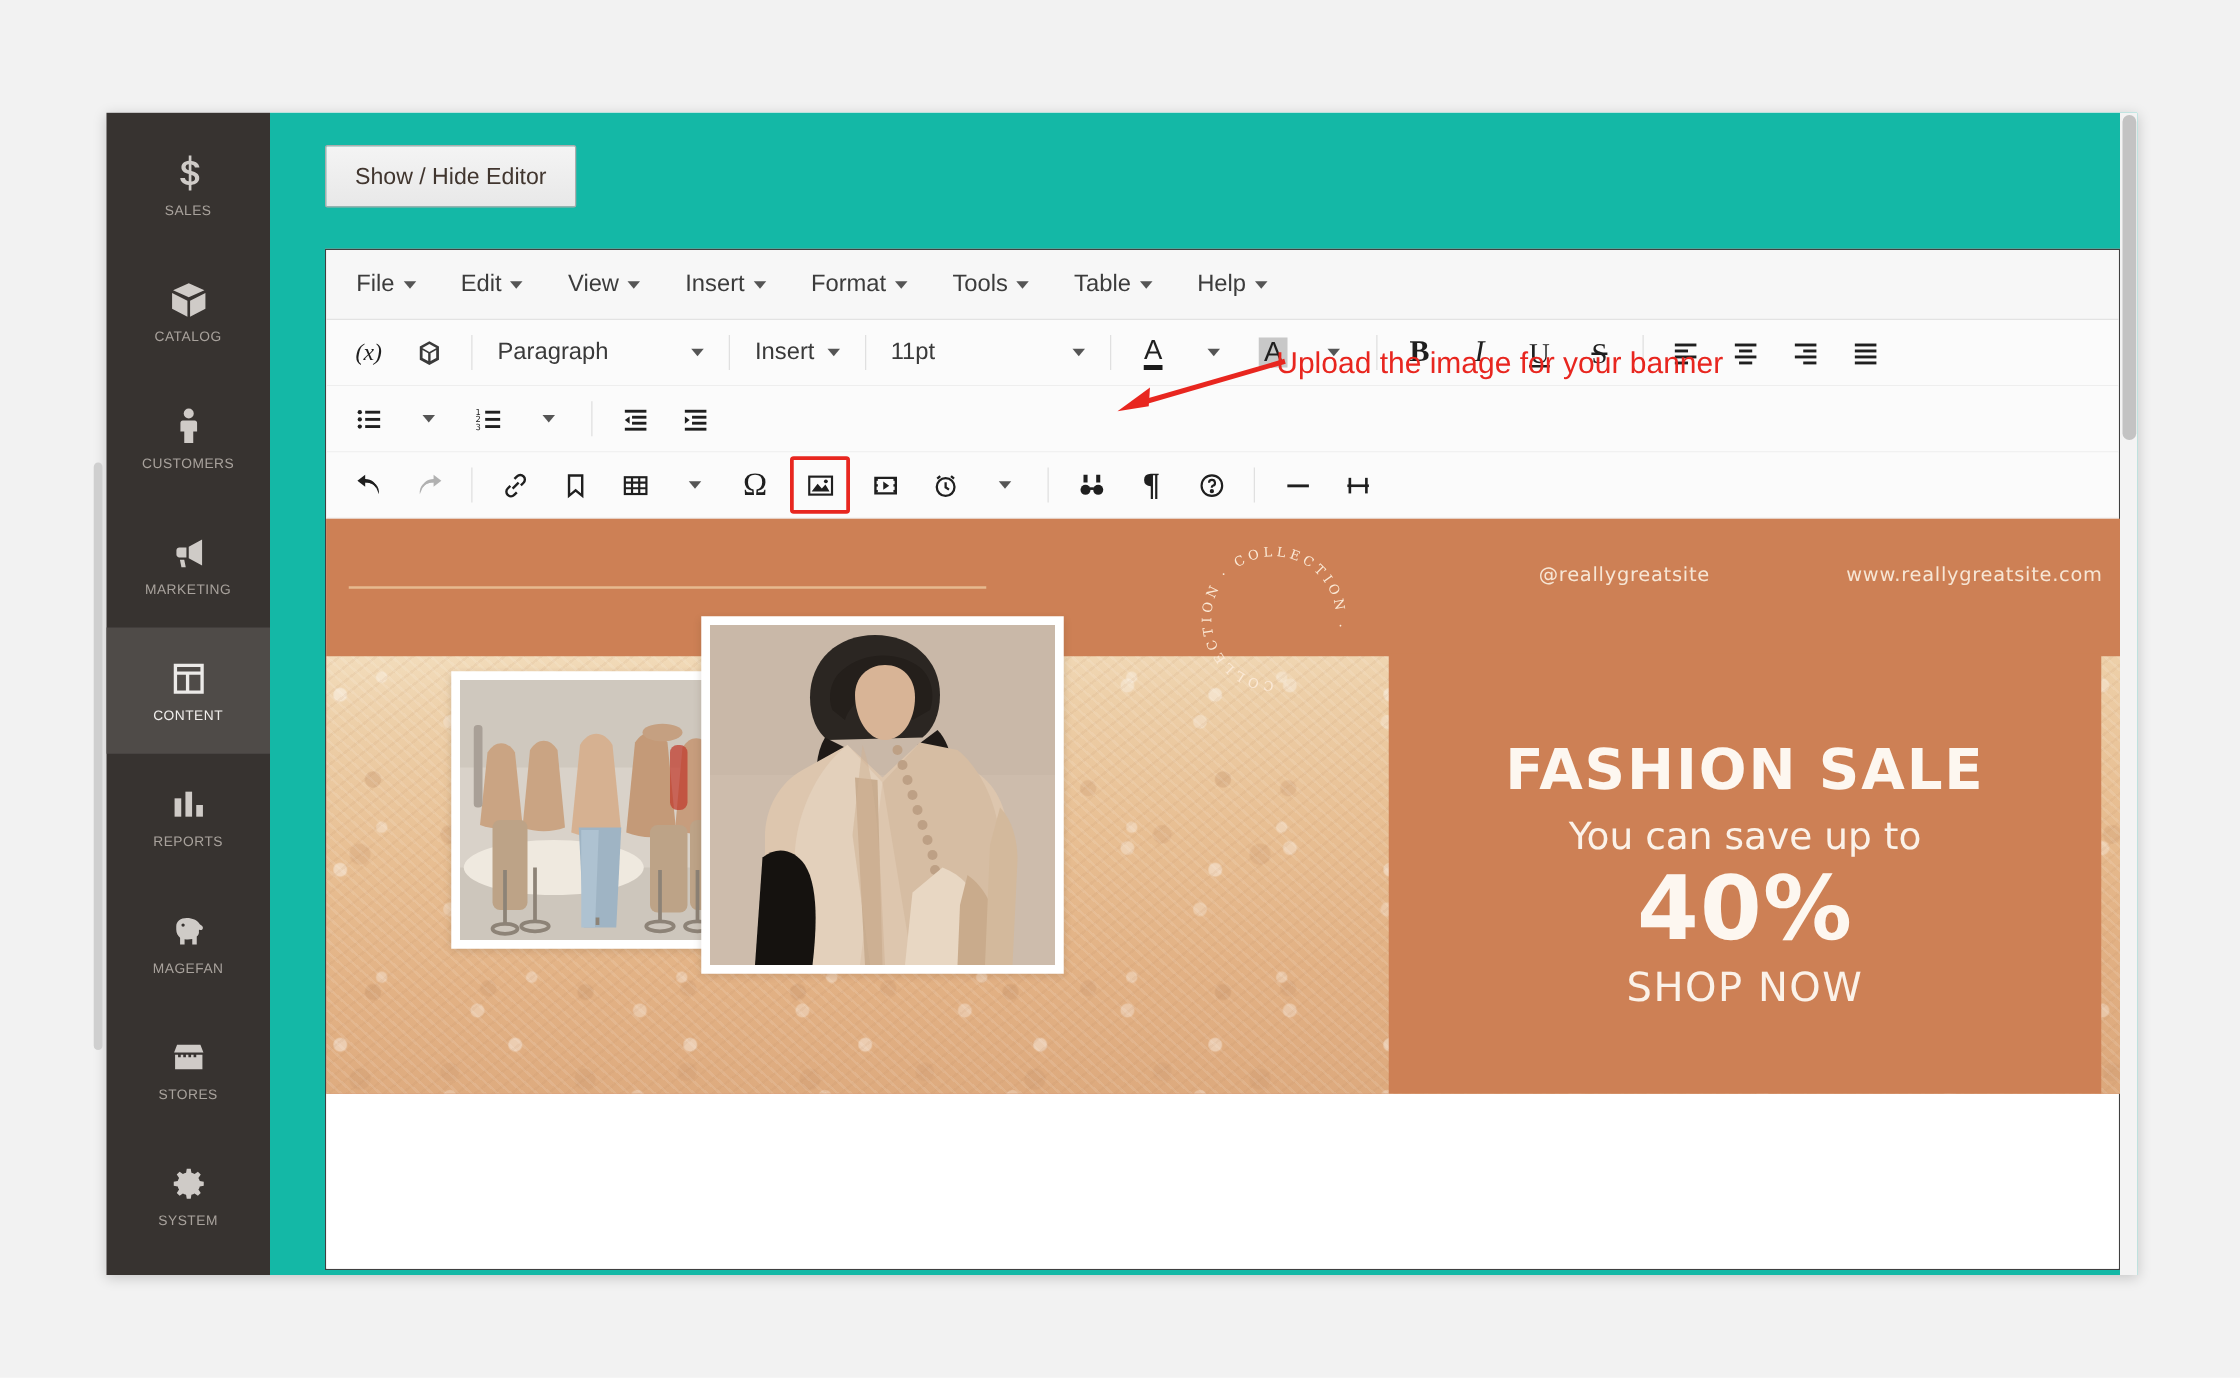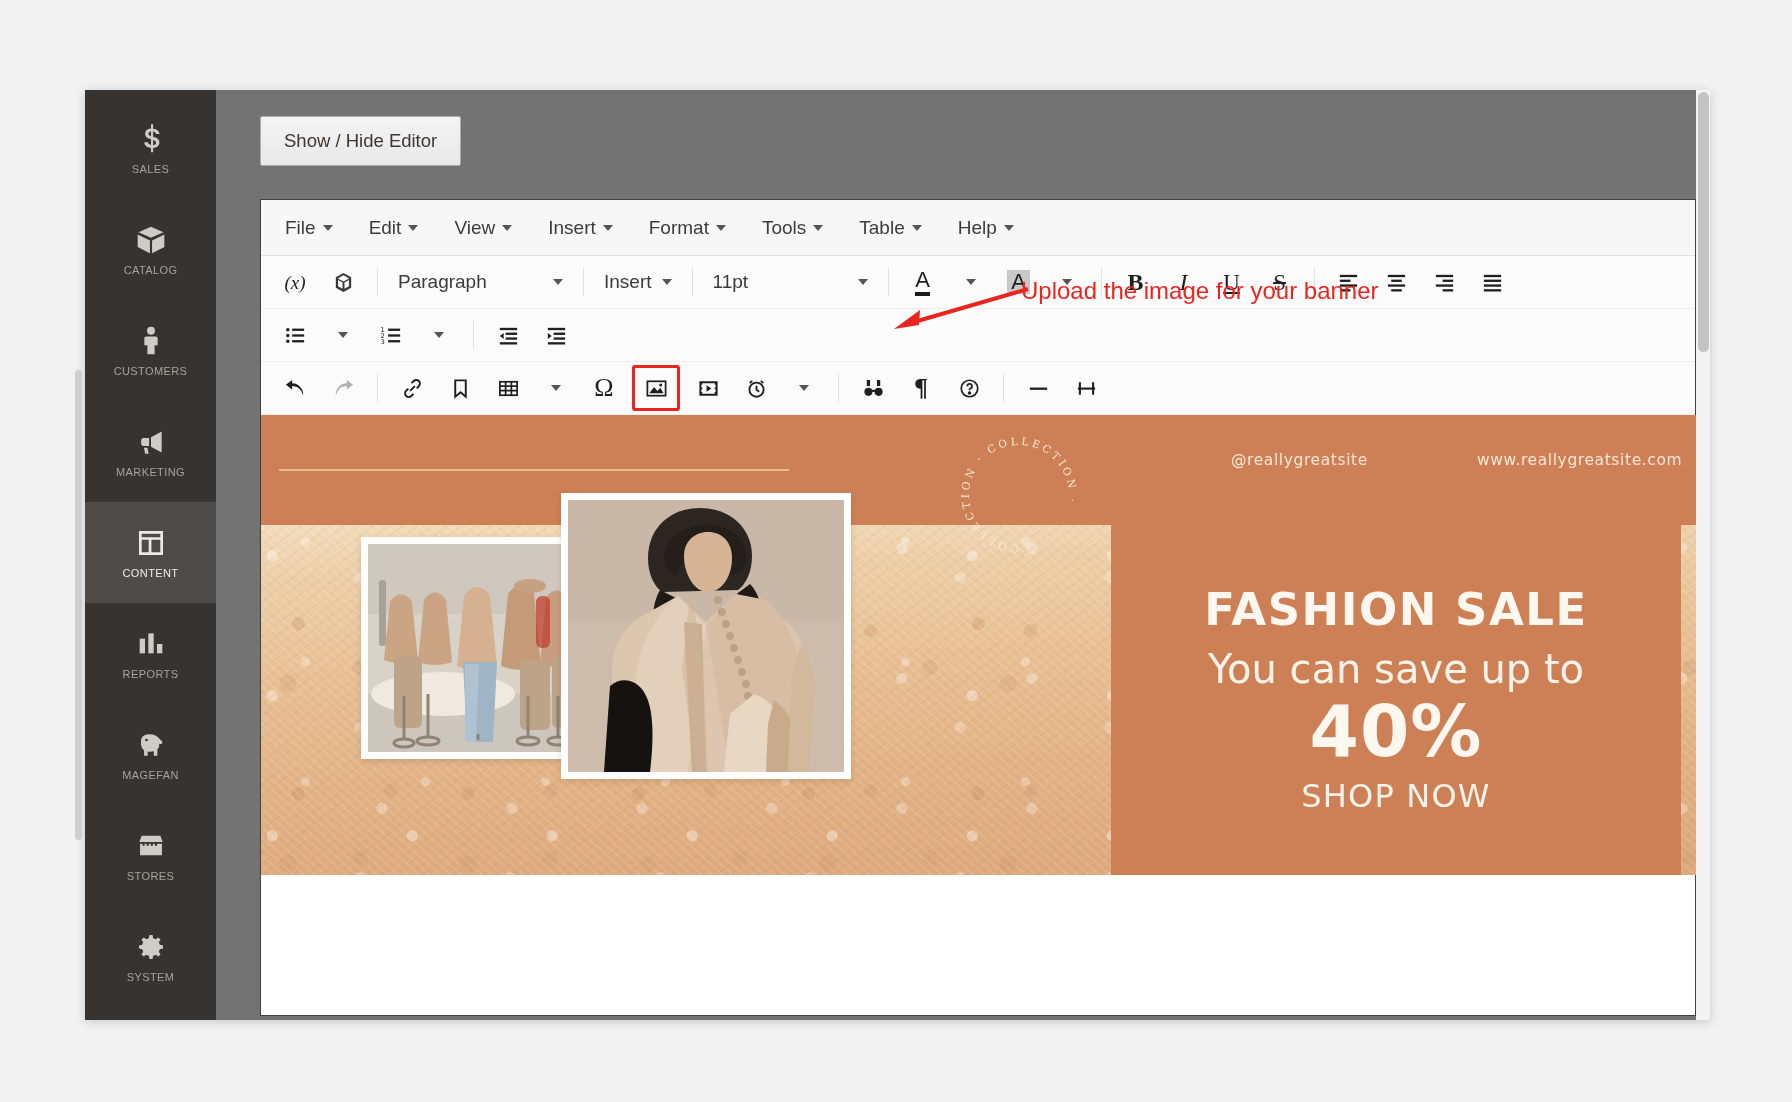--- a/index.html
+++ b/index.html
@@ -57,21 +57,21 @@
     text-align: center;
     line-height: 1.1;
     font-family: "Liberation Sans", sans-serif;
   }
   .nav-item.active .nav-label { color: #f0eeec; }
   .nav-item.last-item { height: 95px; justify-content: flex-start; padding-top: 14px; }
 
   
   #content-area {
     flex: 1;
-    background: #737373;
+    background: #14b8a6;
     position: relative;
     padding: 26px 30px 0 44px;
     overflow: hidden;
   }
 
   
   #showhide-btn {
     display: inline-block;
     background: linear-gradient(#f4f4f4, #e8e8e8);
     border: 1px solid #adadad;
@@ -258,21 +258,21 @@
     color: #fdf6ee;
     text-align: center;
   }
   #sale-title {
     font-size: 45px; font-weight: bold;
     letter-spacing: 1.5px;
     color: #fdf7f0;
     font-family: "DejaVu Sans", sans-serif;
   }
   #sale-sub {
-    font-size: 40px;
+    font-size: 30px;
     margin-top: 8px;
     color: #fbf2e9;
     font-family: "DejaVu Sans", sans-serif;
   }
   #sale-pct {
     font-size: 71px;
     font-weight: bold;
     line-height: 1.02;
     letter-spacing: 1px;
     margin-top: 2px;

